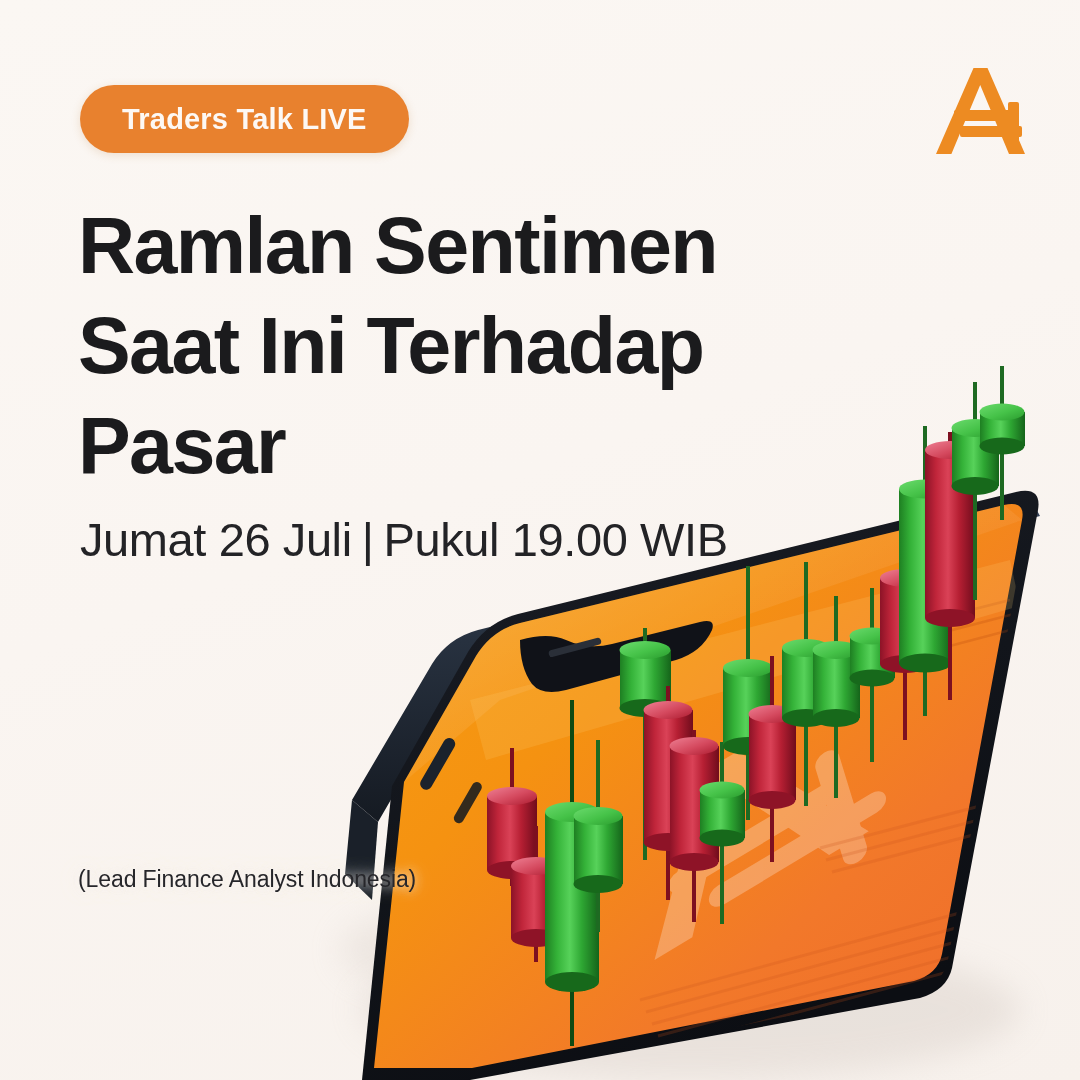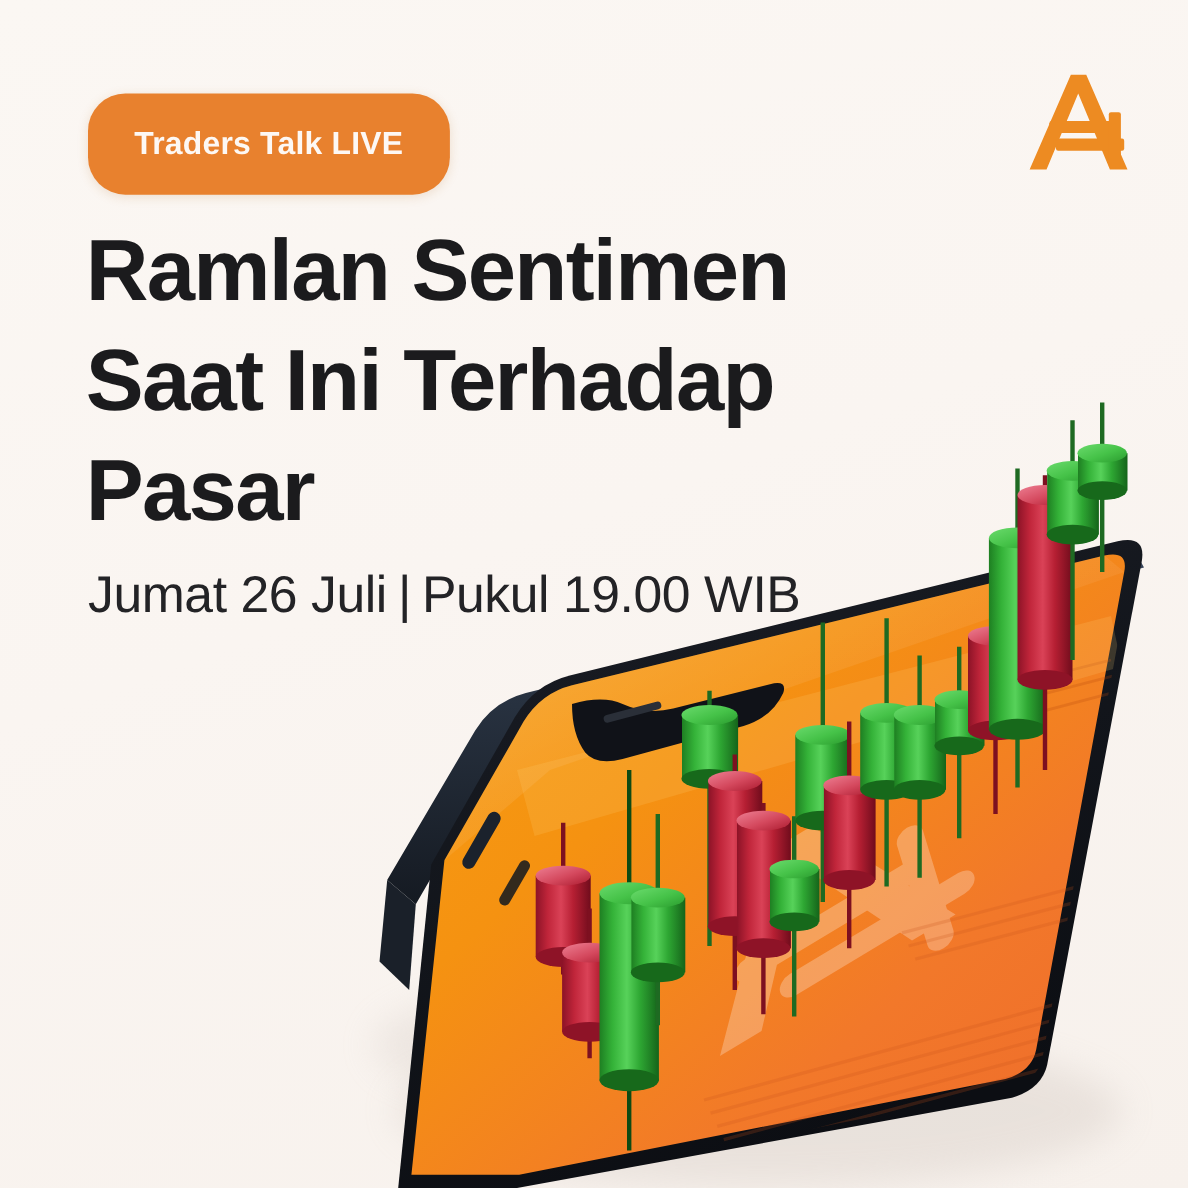--- a/index.html
+++ b/index.html
@@ -12,21 +12,21 @@
   #poster{
     position:relative;
     width:1080px;height:1080px;
     background:linear-gradient(160deg,#FBF7F3 0%,#FAF5F1 45%,#F7F1EC 100%);
     overflow:hidden;
   }
 
   
   #badge{
     position:absolute;left:80px;top:85px;
-    height:68px;padding:12px 42px;
+    height:68px;padding:0 42px;
     background:#E8812E;
     border-radius:34px;
     display:flex;align-items:center;justify-content:center;
     box-shadow:0 2px 10px rgba(180,110,40,.18);
   }
   #badge span{
     color:#FDF8F4;
     font-size:29px;font-weight:bold;
     letter-spacing:.2px;
     white-space:nowrap;
@@ -344,16 +344,17 @@
     <span class="ln">Saat Ini Terhadap</span>
     <span class="ln">Pasar</span>
   </div>
 
   <div id="dateline">
     <span>Jumat 26 Juli</span><span class="sep">|</span><span>Pukul 19.00 WIB</span>
   </div>
 
   <div id="speakers">
     <div class="sp-block">
+      <div class="sp-role">(Lead Finance Analyst Indonesia)</div>
     </div>
   </div>
 
 </div>
 
 </body></html>

